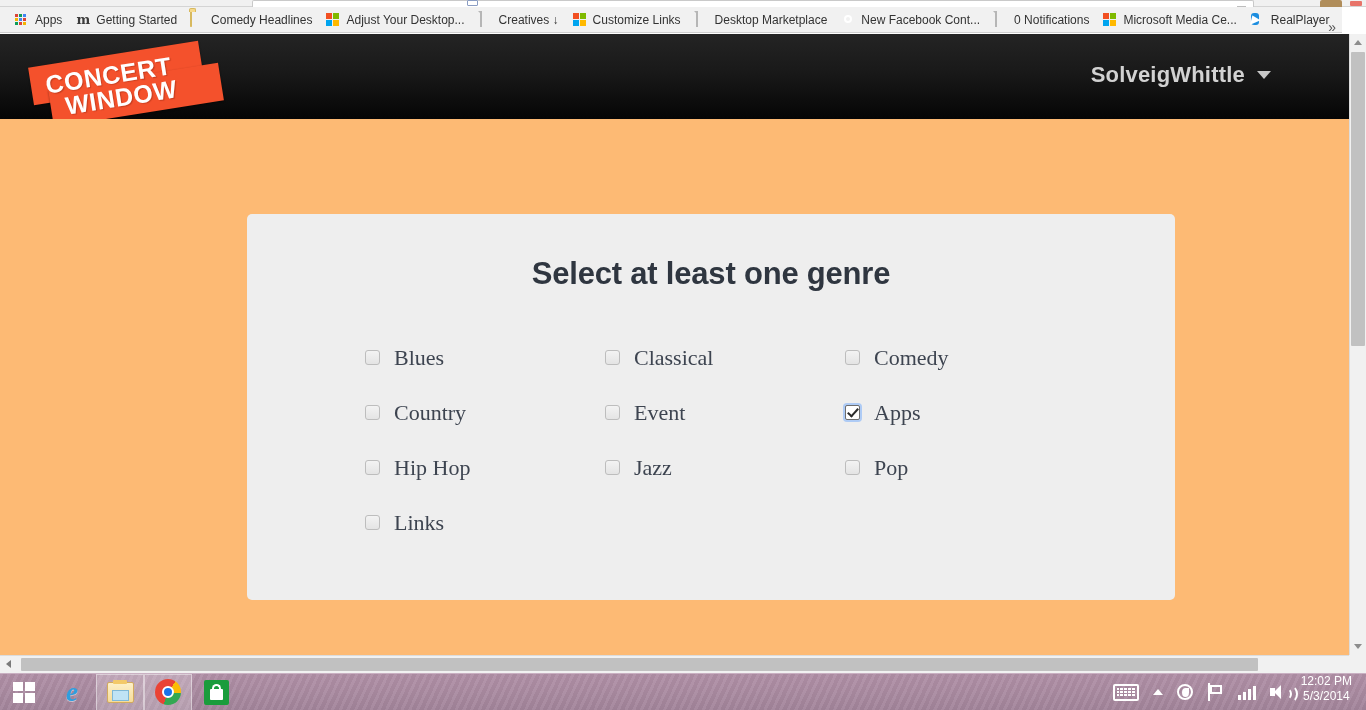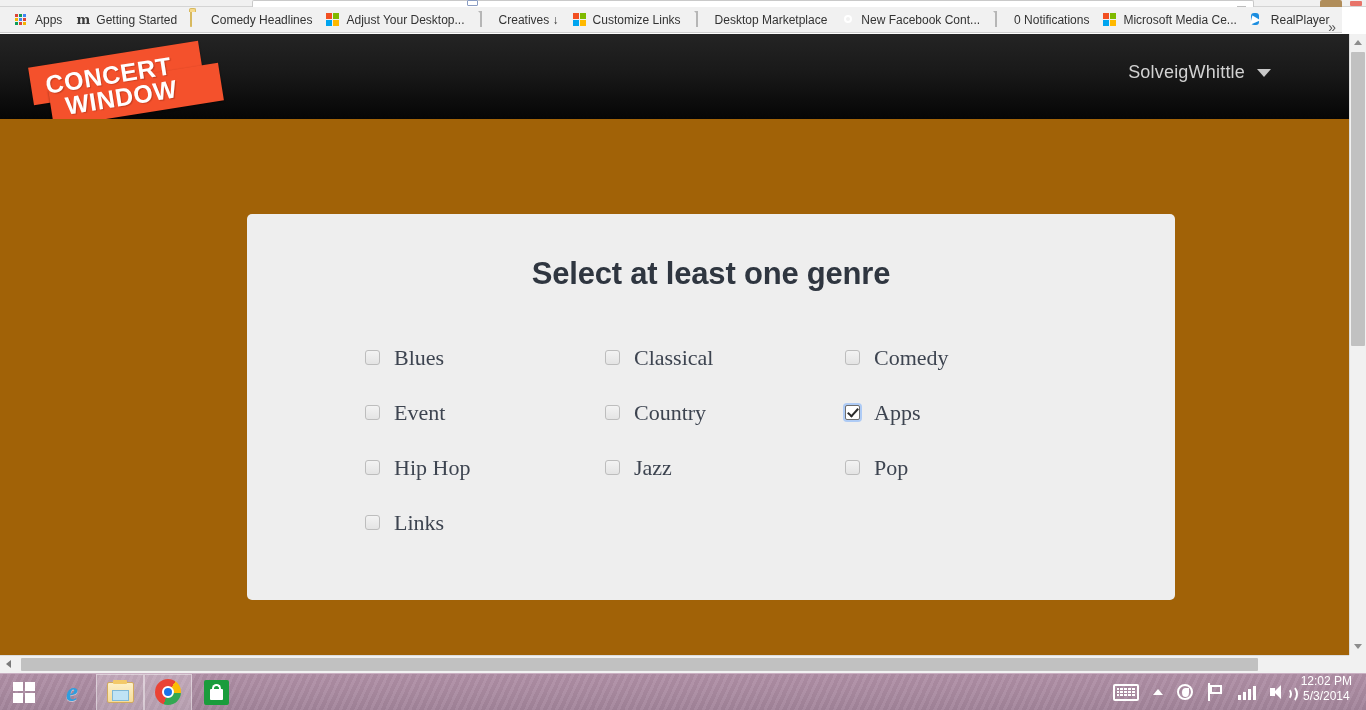--- a/index.html
+++ b/index.html
@@ -250,37 +250,37 @@
 
   .user-menu {
     position: absolute;
     right: 78px; top: 28px;
     display: flex;
     align-items: center;
     cursor: pointer;
   }
   .user-name {
     color: #d2d2d2;
-    font-size: 18px;
-    font-weight: normal;
+    font-size: 22px;
+    font-weight: bold;
     letter-spacing: .2px;
   }
   .caret-down {
     margin-left: 12px;
     width: 0; height: 0;
     border-left: 7px solid transparent;
     border-right: 7px solid transparent;
     border-top: 8px solid #c8c8c8;
   }
 
   
   .page-body {
     position: relative;
     height: 536px;
-    background: #a16207;
+    background: #fdba74;
   }
   .genre-panel {
     position: absolute;
     left: 247px; top: 95px;
     width: 928px;
     height: 386px;
     background: #eeeeee;
     border-radius: 5px;
     box-sizing: border-box;
   }
@@ -777,25 +777,25 @@
             <div class="genre-item">
               <span class="genre-cb"></span>
               <span class="genre-label">Classical</span>
             </div>
             <div class="genre-item">
               <span class="genre-cb"></span>
               <span class="genre-label">Comedy</span>
             </div>
             <div class="genre-item">
               <span class="genre-cb"></span>
-              <span class="genre-label">Event</span>
+              <span class="genre-label">Country</span>
             </div>
             <div class="genre-item">
               <span class="genre-cb"></span>
-              <span class="genre-label">Country</span>
+              <span class="genre-label">Event</span>
             </div>
             <div class="genre-item checked">
               <span class="genre-cb"></span>
               <span class="genre-label">Apps</span>
             </div>
             <div class="genre-item">
               <span class="genre-cb"></span>
               <span class="genre-label">Hip Hop</span>
             </div>
             <div class="genre-item">

